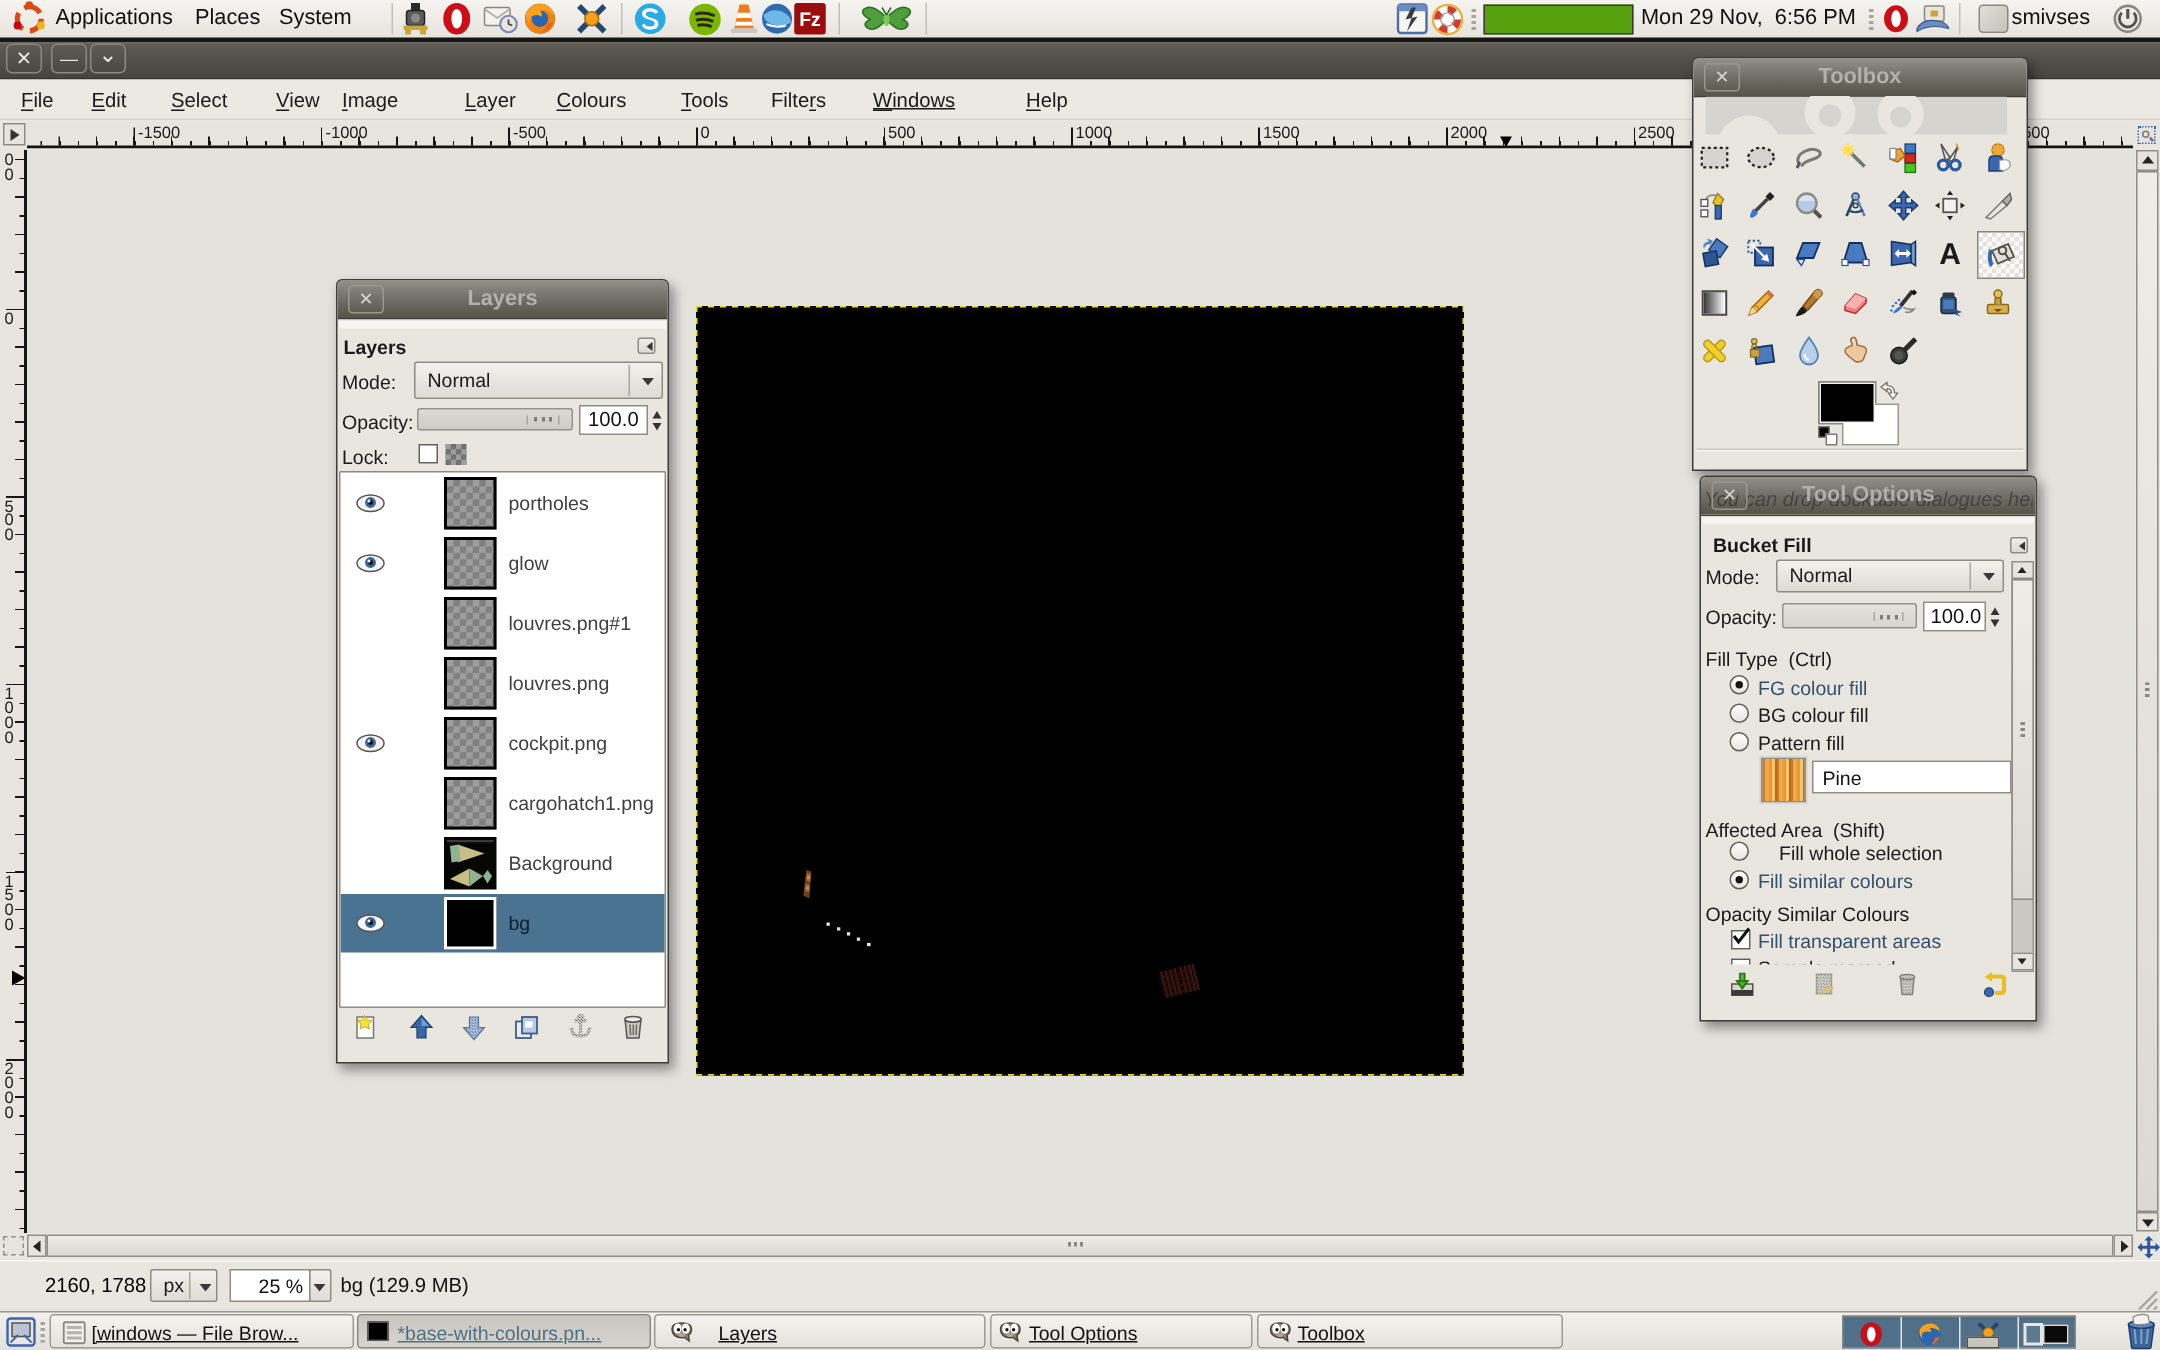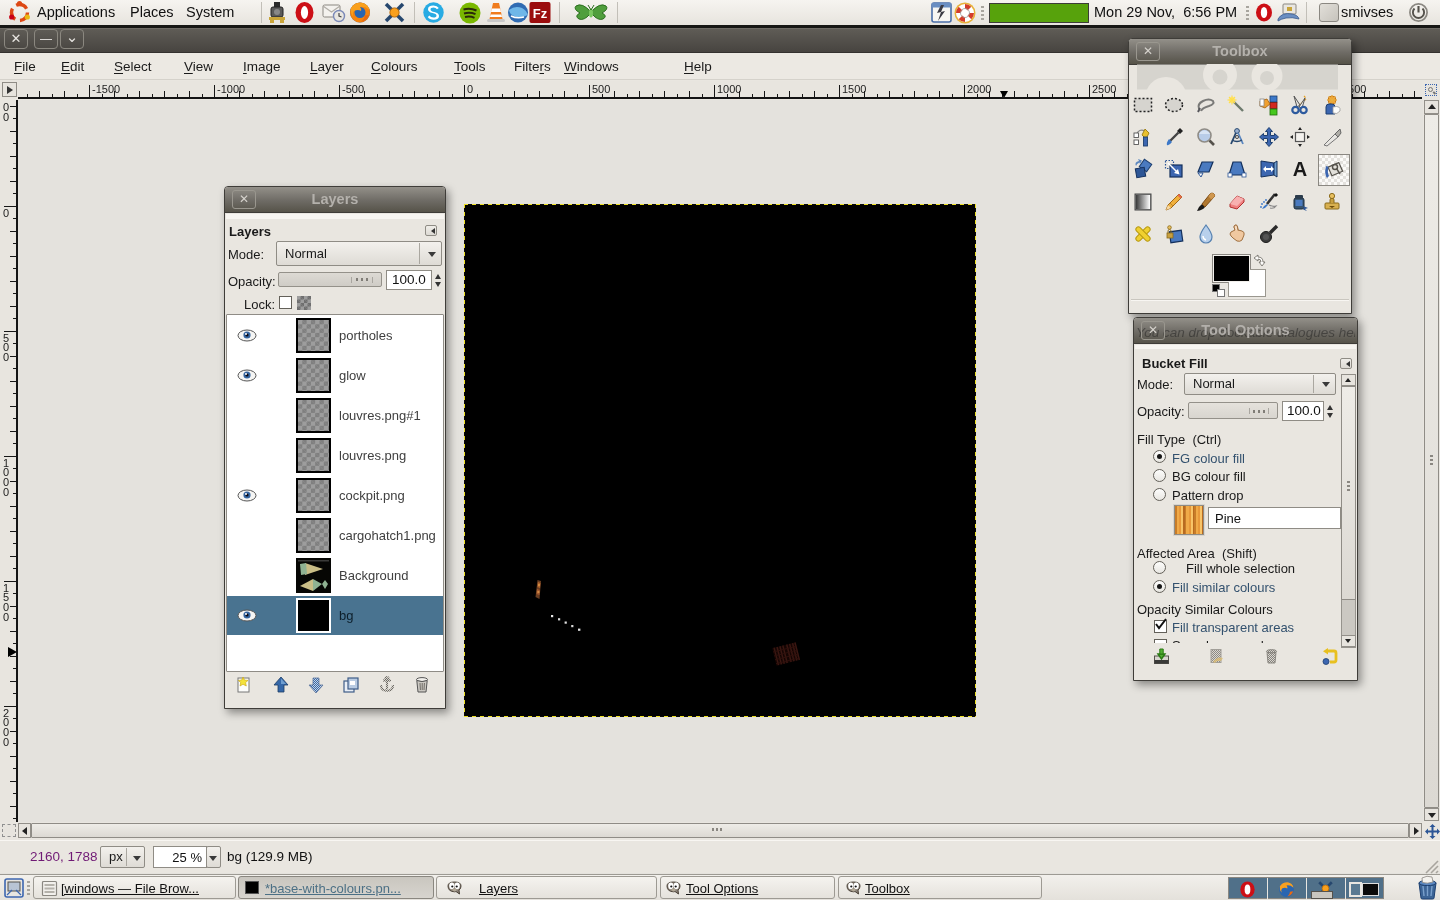--- a/index.html
+++ b/index.html
@@ -96,26 +96,26 @@
   <div id="gtitle">
     <div class="gbtn" style="left:4px;font-size:13px;">✕</div>
     <div class="gbtn" style="left:34px;">—</div>
     <div class="gbtn" style="left:60px;font-size:15px;line-height:14px;">⌄</div>
   </div>
   <div id="gmenu">
     <div class="mitem" style="left:14px;"><u>F</u>ile</div>
     <div class="mitem" style="left:61px;"><u>E</u>dit</div>
     <div class="mitem" style="left:114px;"><u>S</u>elect</div>
     <div class="mitem" style="left:184px;"><u>V</u>iew</div>
-    <div class="mitem" style="left:243px;text-align:right;"><u>I</u>mage</div>
+    <div class="mitem" style="left:228px;text-align:right;"><u>I</u>mage</div>
     <div class="mitem" style="left:310px;"><u>L</u>ayer</div>
     <div class="mitem" style="left:371px;"><u>C</u>olours</div>
     <div class="mitem" style="left:454px;"><u>T</u>ools</div>
     <div class="mitem" style="left:514px;">Filte<u>r</u>s</div>
-    <div class="mitem" style="left:564px;"><u>W</u>indows</div>
+    <div class="mitem" style="left:582px;text-decoration:underline;"><u>W</u>indows</div>
     <div class="mitem" style="left:684px;"><u>H</u>elp</div>
   </div>
   <div id="rcorner">
       <div class="arrow" style="left:4px;top:3px;border-top:4px solid transparent;border-bottom:4px solid transparent;border-left:6px solid #333;"></div>
     </div>
   <div style="position:absolute;left:1425px;top:56px;width:12px;height:12px;border:1.5px dotted #3c66b0;background:#e7e4de;">
     <div style="position:absolute;left:2px;top:2px;width:5px;height:5px;border:1.2px solid #777;border-radius:50%;"></div>
     <div style="position:absolute;left:6.5px;top:6.5px;width:3px;height:1.5px;background:#777;transform:rotate(45deg);"></div>
   </div>
   <div id="hruler">
@@ -209,21 +209,21 @@
     <div class="arrow" style="left:5px;top:4px;border-left:4px solid transparent;border-right:4px solid transparent;border-bottom:5px solid #222;"></div>
     <div class="sthumb" style="left:1px;top:14px;width:15px;height:694px;"></div>
     <div style="position:absolute;left:7px;top:355px;width:3px;height:11px;background:repeating-linear-gradient(180deg,#8a8781 0 2px,transparent 2px 4px);"></div>
     <div class="sbtn" style="left:1px;top:708px;width:15px;height:13px;"></div>
     <div class="arrow" style="left:5px;top:713px;border-left:4px solid transparent;border-right:4px solid transparent;border-top:5px solid #222;"></div>
   </div>
   <svg style="left:1425px;top:796px;" width="15" height="15" viewBox="0 0 15 15">
     <path d="M7.5 0 L10.5 3 L8.5 3 L8.5 6.5 L12 6.5 L12 4.5 L15 7.5 L12 10.5 L12 8.5 L8.5 8.5 L8.5 12 L10.5 12 L7.5 15 L4.5 12 L6.5 12 L6.5 8.5 L3 8.5 L3 10.5 L0 7.5 L3 4.5 L3 6.5 L6.5 6.5 L6.5 3 L4.5 3 Z" fill="#2d5696"></path>
   </svg>
   <div id="gstatus">
-    <div style="position:absolute;left:30px;top:8px;font-size:13.5px;color:#701a75;">2160, 1788</div>
+    <div style="position:absolute;left:30px;top:8px;font-size:13.5px;color:#000000;">2160, 1788</div>
     <div class="combo" style="left:100px;top:5px;width:45px;height:22px;">
       <div class="ctxt" style="top:2px;">px</div>
         <div class="csep" style="right:17px;"></div>
       <div class="arr" style="right:3px;top:9px;"></div>
     </div>
     <div class="spin" style="left:153px;top:5px;width:54px;height:22px;">
         <div class="stxt" style="left:auto;right:4px;top:3px;font-size:13px;">25 %</div>
       </div>
     <div class="combo" style="left:206px;top:5px;width:15px;height:22px;">
         <div class="arr" style="right:3px;top:9px;"></div>
@@ -470,21 +470,21 @@
   <div class="slider" style="left:53px;top:85px;width:104px;height:15px;">
     <div style="position:absolute;right:8px;top:4px;width:22px;height:6px;border-left:1px solid #a9a6a0;border-right:1px solid #a9a6a0;">
       <div style="position:absolute;left:4px;top:1px;width:14px;height:3px;background:repeating-linear-gradient(90deg,#807d77 0 2px,transparent 2px 5px);"></div>
     </div>
   </div>
   <div class="spin" style="left:161px;top:83px;width:46px;height:20px;">
       <div class="stxt" style="left:5px;top:1px;">100.0</div>
     </div>
   <div class="arrow" style="left:210px;top:87px;border-left:3.5px solid transparent;border-right:3.5px solid transparent;border-bottom:5px solid #333;"></div>
   <div class="arrow" style="left:210px;top:95px;border-left:3.5px solid transparent;border-right:3.5px solid transparent;border-top:5px solid #333;"></div>
-  <div class="lbl" style="left:3px;top:110px;margin-left:16px;">Lock:</div>
+  <div class="lbl" style="left:3px;top:110px;">Lock:</div>
   <div class="checkbox" style="left:54px;top:109px;"></div>
   <div style="position:absolute;left:72px;top:109px;width:14px;height:14px;background-color:#9d9d9d;background-image:linear-gradient(45deg,#6f6f6f 25%,transparent 25%,transparent 75%,#6f6f6f 75%),linear-gradient(45deg,#6f6f6f 25%,transparent 25%,transparent 75%,#6f6f6f 75%);background-size:7px 7px;background-position:0 0,3.5px 3.5px;"></div>
 
   <div style="position:absolute;left:1px;top:127px;width:218px;height:358px;background:#fff;border:1px solid #8f8c86;border-radius:1px;overflow:hidden;">
     <div style="position:absolute;left:0;top:281px;width:218px;height:39px;background:#497390;"></div>
     <svg class="eye" style="left:10px;top:14px;" viewBox="0 0 20 13">
         <ellipse cx="10" cy="6.5" rx="9" ry="5.5" fill="#f6f6f4" stroke="#555" stroke-width="1"></ellipse>
         <circle cx="10" cy="6" r="3.6" fill="#3565a0"></circle>
         <circle cx="10" cy="6" r="1.6" fill="#0a0a14"></circle>
         <circle cx="9" cy="5" r="1" fill="#fff"></circle>
@@ -834,21 +834,21 @@
       <div class="stxt" style="left:4px;top:1px;">100.0</div>
     </div>
   <div class="arrow" style="left:193px;top:87px;border-left:3.5px solid transparent;border-right:3.5px solid transparent;border-bottom:5px solid #333;"></div>
   <div class="arrow" style="left:193px;top:95px;border-left:3.5px solid transparent;border-right:3.5px solid transparent;border-top:5px solid #333;"></div>
   <div class="lbl" style="left:3px;top:114px;">Fill Type&nbsp;&nbsp;(Ctrl)</div>
   <div class="radio sel" style="left:19px;top:132px;"></div>
   <div class="lbl bluetxt" style="left:38px;top:133px;">FG colour fill</div>
   <div class="radio" style="left:19px;top:151px;"></div>
   <div class="lbl" style="left:38px;top:151px;">BG colour fill</div>
   <div class="radio" style="left:19px;top:170px;"></div>
-  <div class="lbl" style="left:38px;top:170px;">Pattern drop</div>
+  <div class="lbl" style="left:38px;top:170px;">Pattern fill</div>
   <div style="position:absolute;left:40px;top:187px;width:30px;height:30px;border:1px solid #8f8c85;outline:1px solid #d8d5cf;
     background:repeating-linear-gradient(90deg,#c87c28 0 1.5px,#f0aa48 1.5px 4px,#e8983a 4px 6px,#f8c468 6px 8px,#b86a20 8px 9.5px);"></div>
   <div class="spin" style="left:74px;top:189px;width:133px;height:22px;">
       <div class="stxt" style="left:6px;top:3px;font-size:13px;">Pine</div>
     </div>
   <div class="lbl" style="left:3px;top:228px;">Affected Area&nbsp;&nbsp;(Shift)</div>
   <div class="radio" style="left:19px;top:243px;"></div>
   <div class="lbl" style="left:52px;top:243px;">Fill whole selection</div>
   <div class="radio sel" style="left:19px;top:262px;"></div>
   <div class="lbl bluetxt" style="left:38px;top:262px;">Fill similar colours</div>

